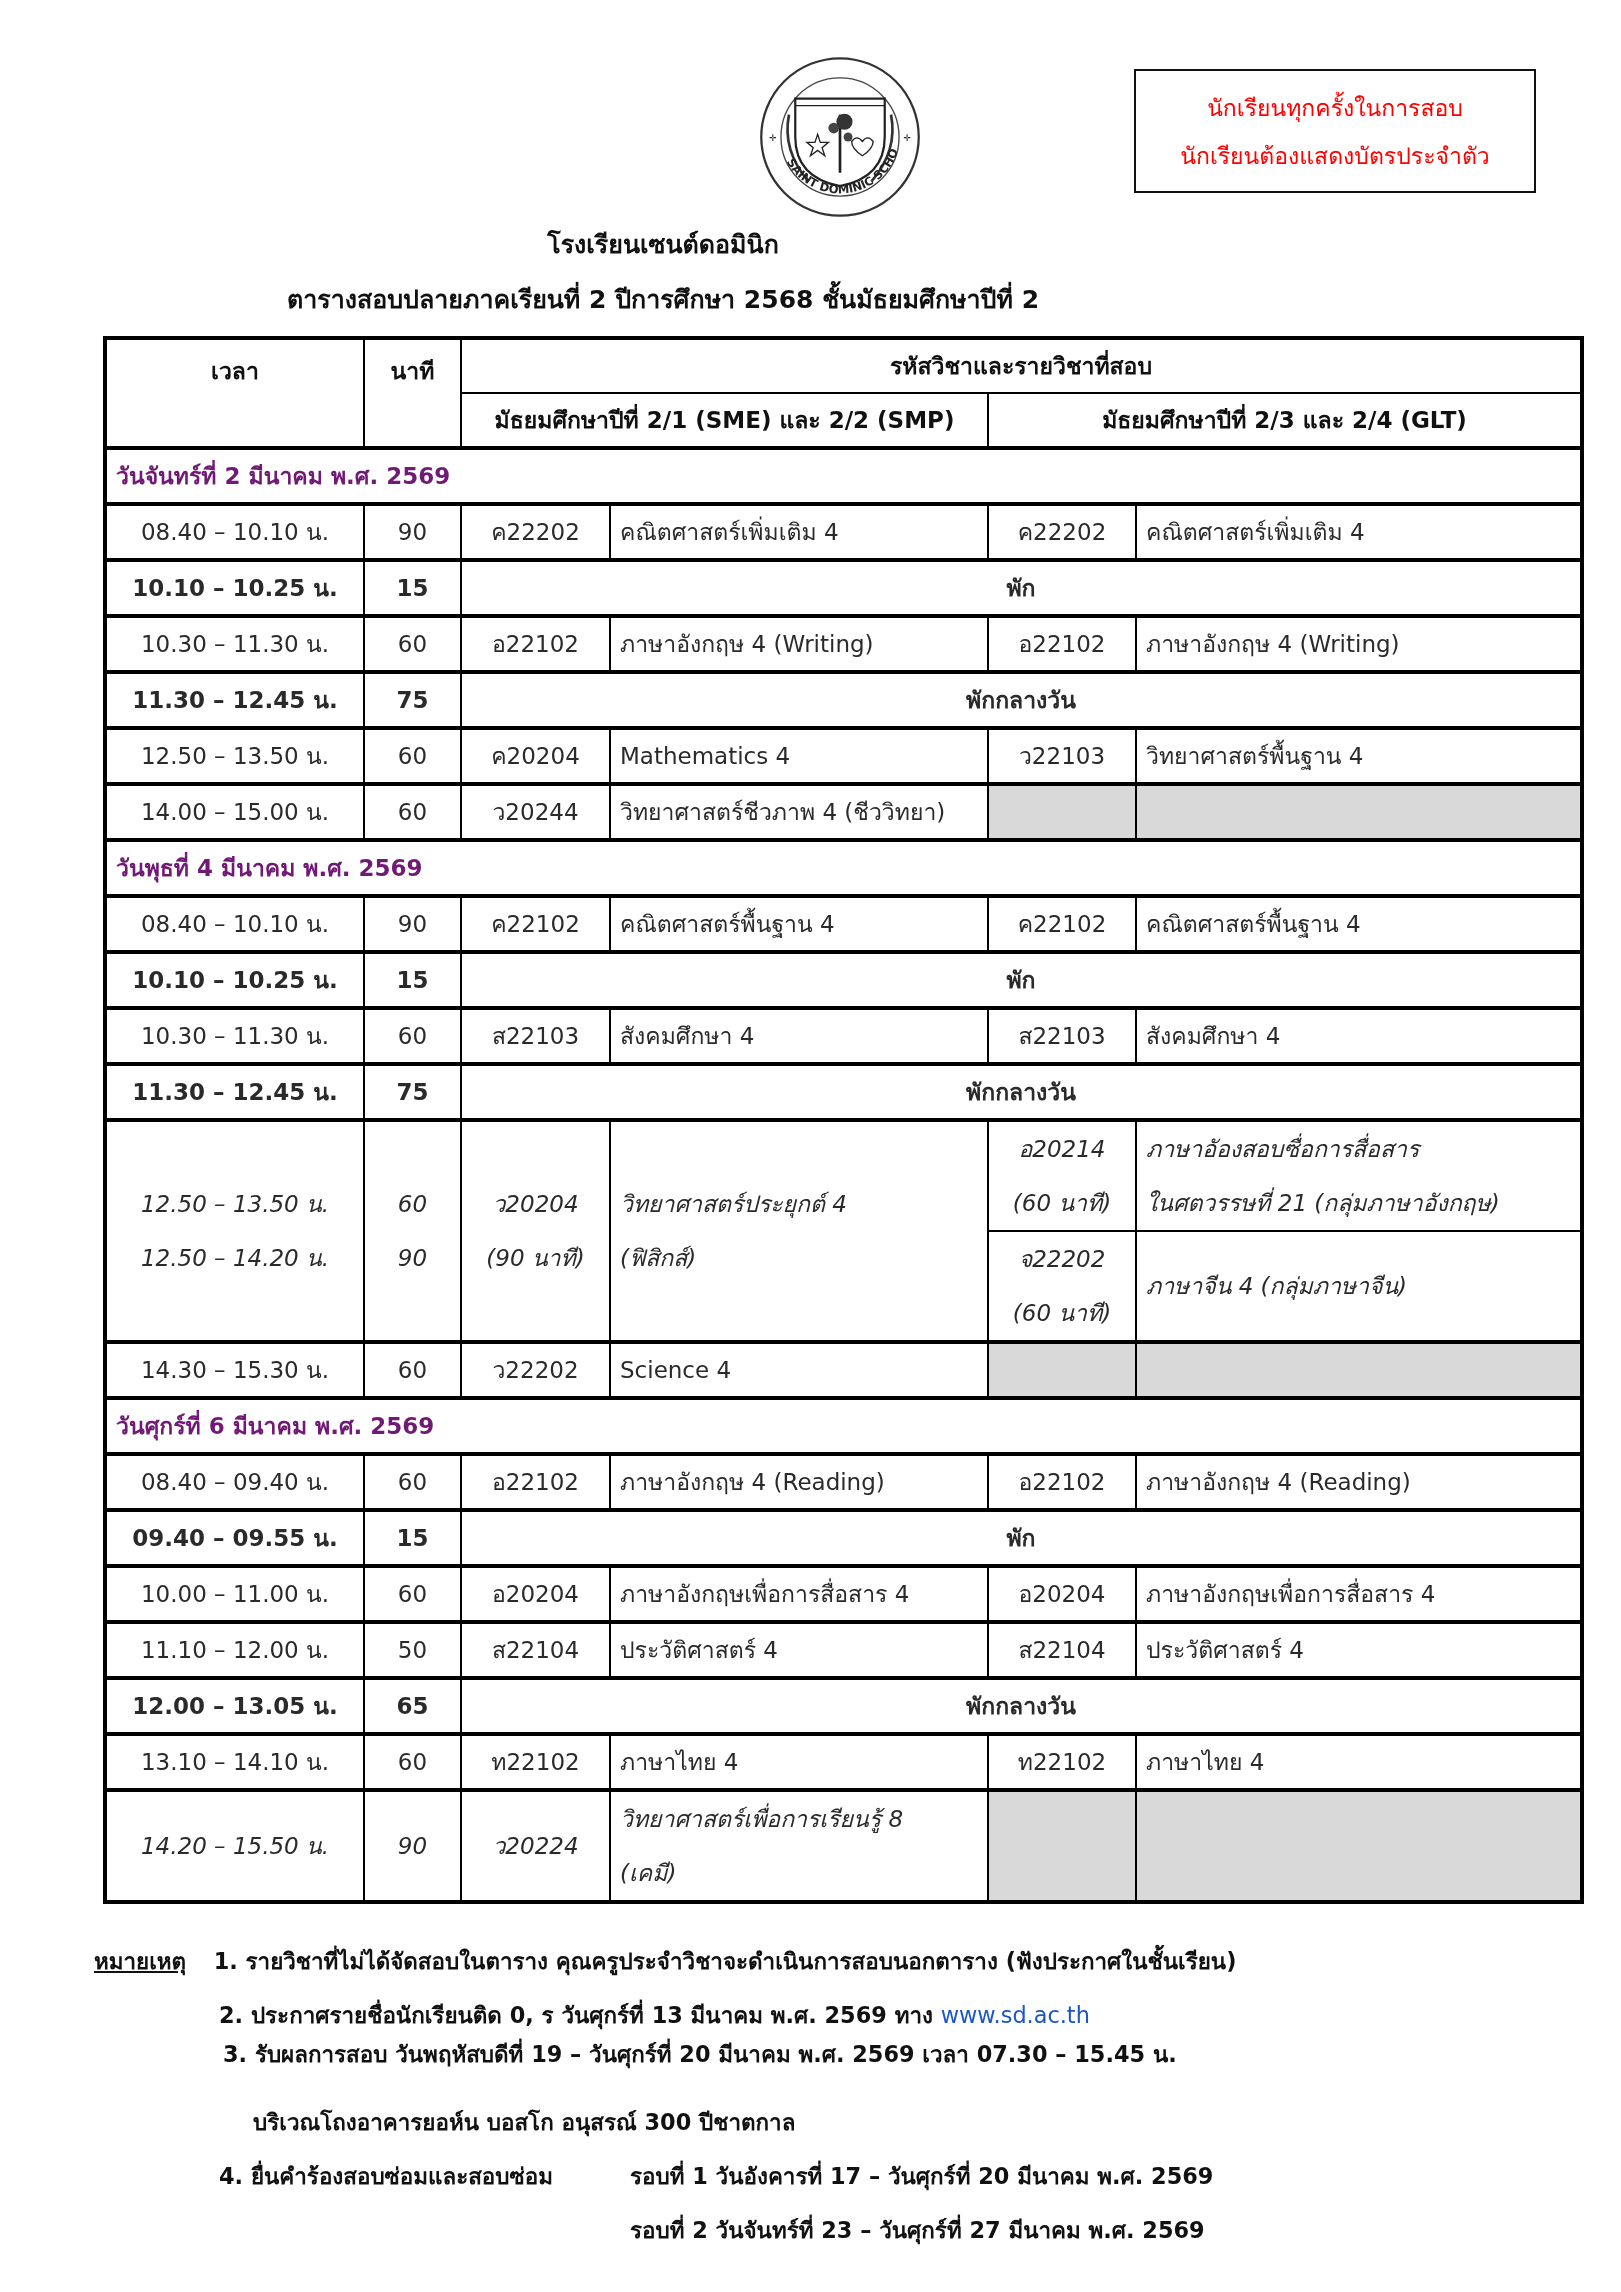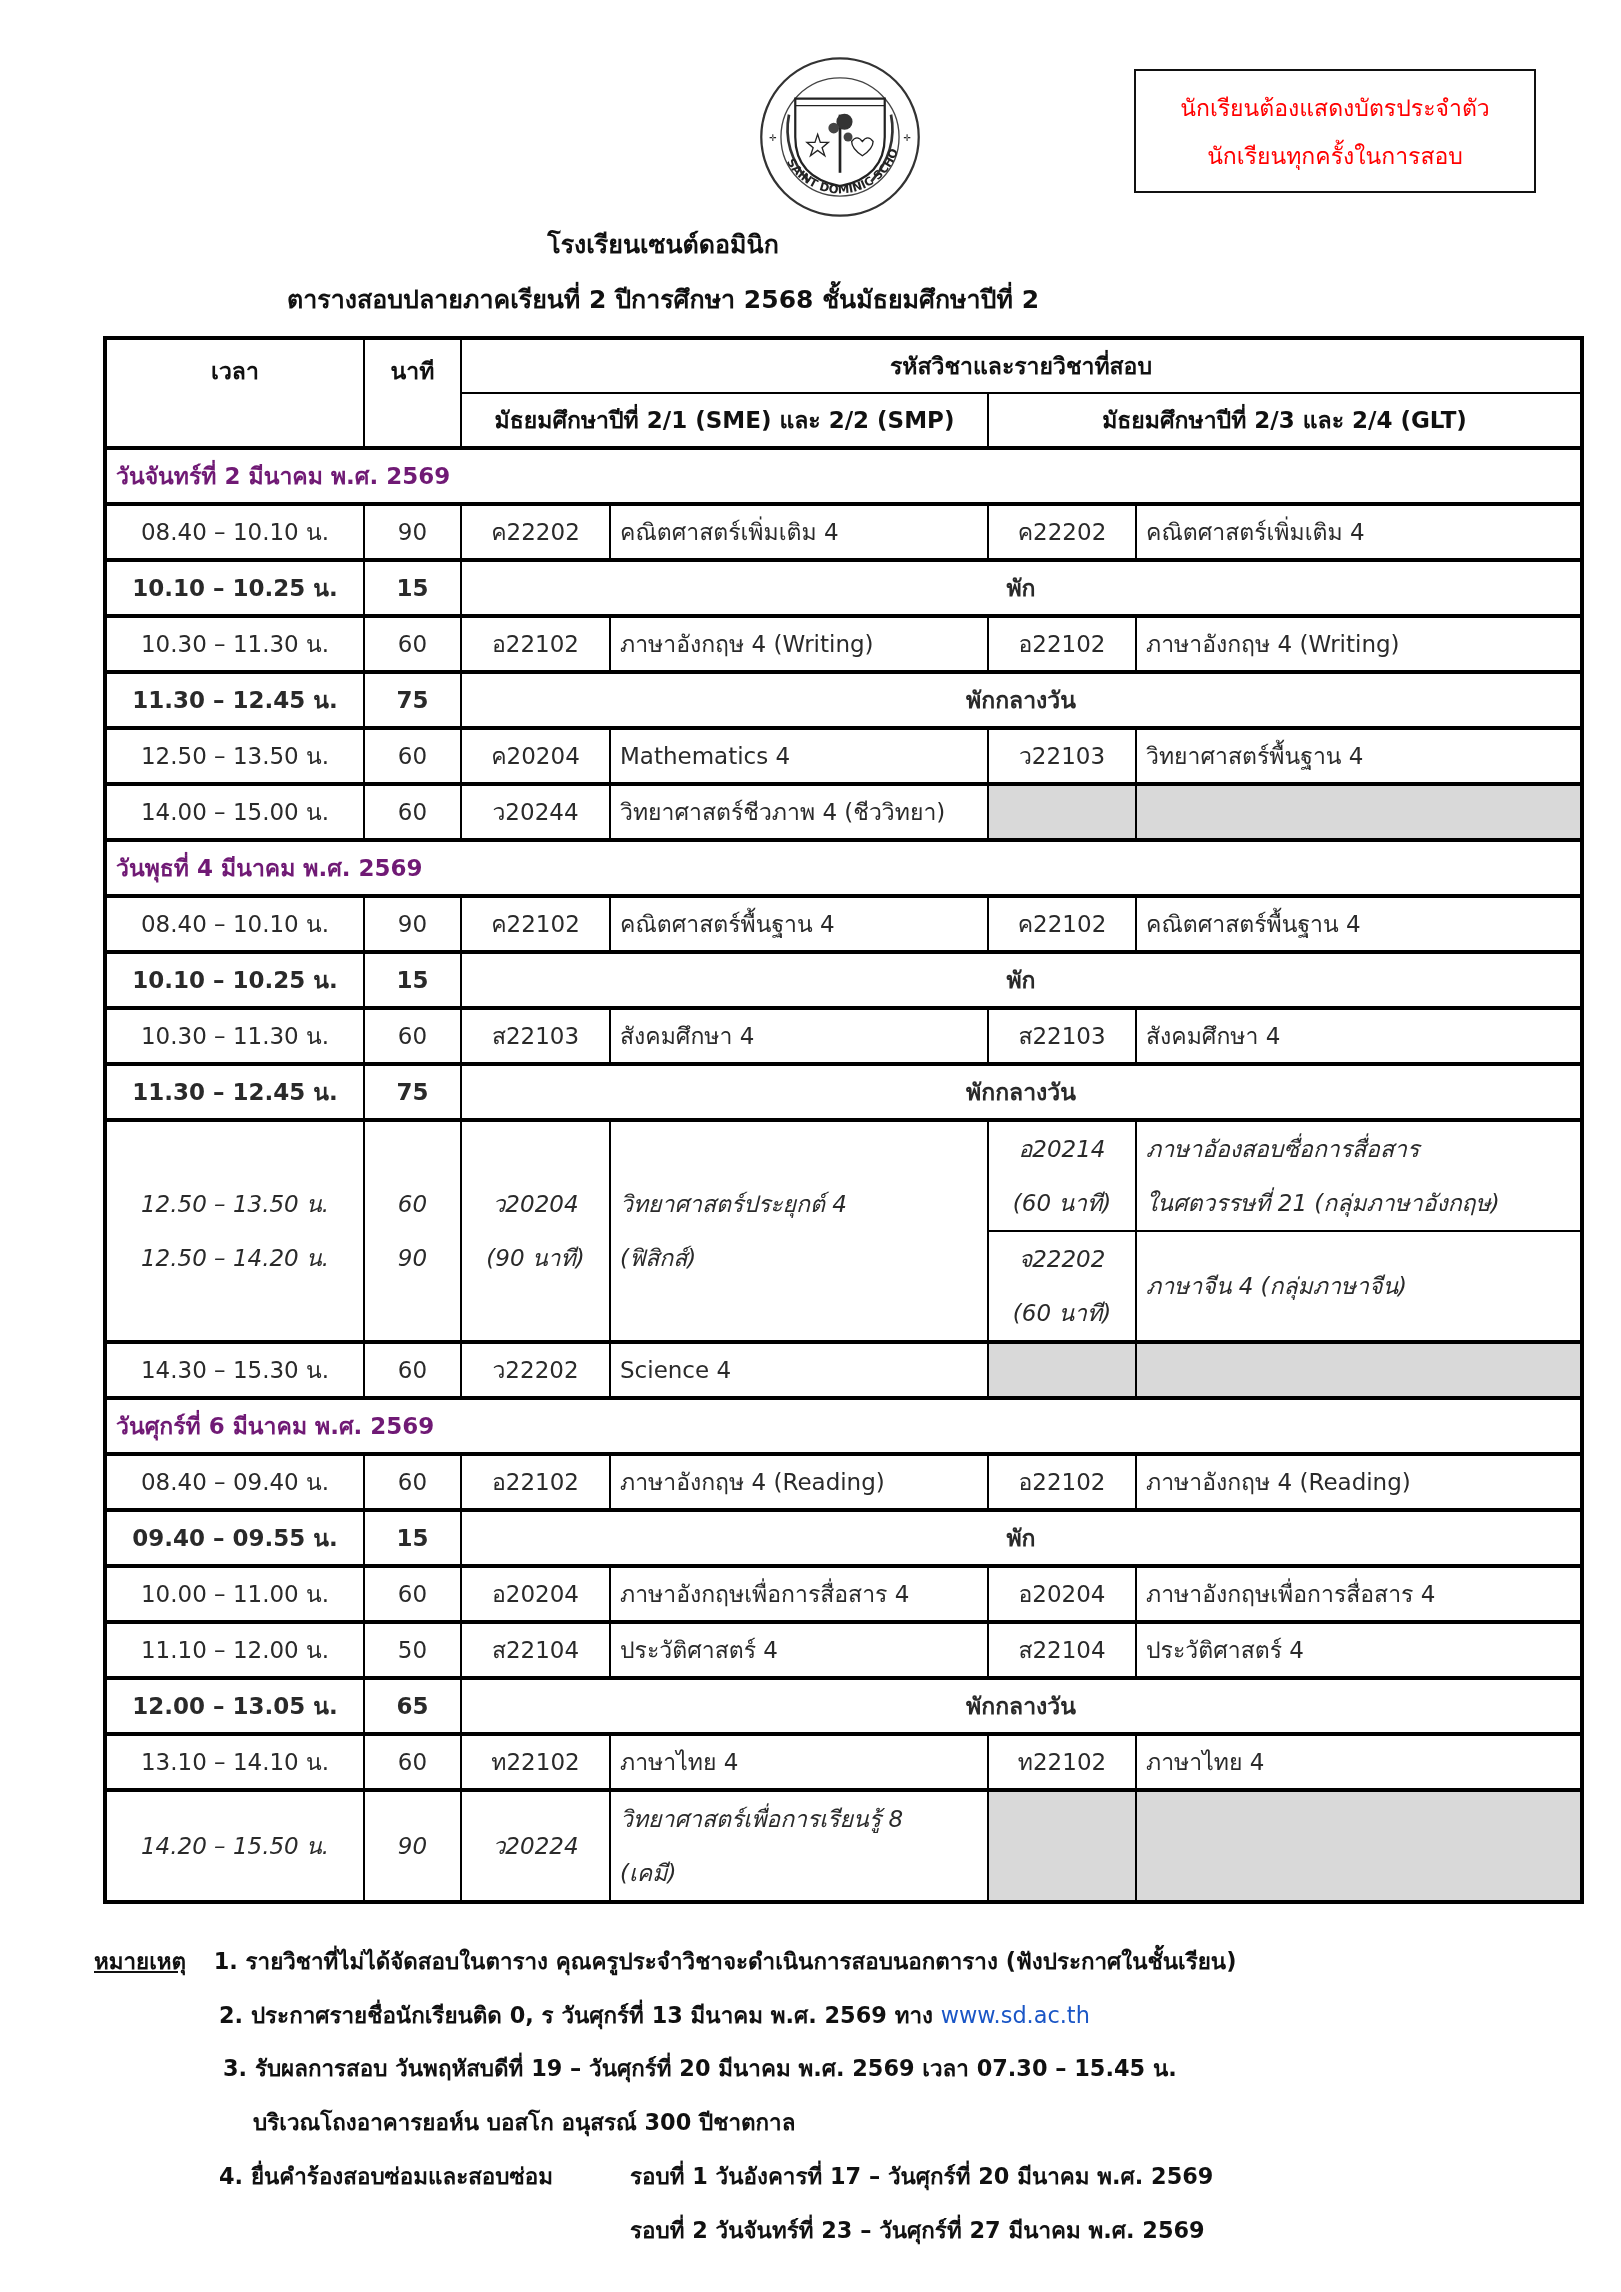--- a/index.html
+++ b/index.html
@@ -51,22 +51,22 @@
     <path d="M38 70 Q30 110 60 145" fill="none" stroke="#333" stroke-width="3"></path>
     <path d="M152 70 Q160 110 130 145" fill="none" stroke="#333" stroke-width="3"></path>
     <text x="16" y="100" font-size="10" fill="#222" font-family="DejaVu Sans, sans-serif">✛</text>
     <text x="166" y="100" font-size="10" fill="#222" font-family="DejaVu Sans, sans-serif">✛</text>
     <path id="arcB" d="M30 110 A68 68 0 0 0 160 110" fill="none"></path>
     <text font-size="13" font-weight="bold" fill="#222" font-family="DejaVu Sans, sans-serif"><textPath href="#arcB" startOffset="8%">SAINT DOMINIC SCHOOL</textPath></text>
   </svg>
 </div>
 
 <div class="notice-box">
+  <div>นักเรียนทุกครั้งในการสอบ</div>
   <div>นักเรียนต้องแสดงบัตรประจำตัว</div>
-  <div>นักเรียนทุกครั้งในการสอบ</div>
 </div>
 
 <div class="title title1">โรงเรียนเซนต์ดอมินิก</div>
 <div class="title title2">ตารางสอบปลายภาคเรียนที่ 2 ปีการศึกษา 2568 ชั้นมัธยมศึกษาปีที่ 2</div>
 
 <table class="exam">
   <colgroup>
     <col style="width:259px">
       <col style="width:97px">
       <col style="width:149px">
@@ -262,19 +262,19 @@
 
 <div class="notes">
   <div class="note-row" style="left:0;top:0">
     <span class="notes-label">หมายเหตุ</span>
     <span style="margin-left:19.7px">1. รายวิชาที่ไม่ได้จัดสอบในตาราง คุณครูประจำวิชาจะดำเนินการสอบนอกตาราง (ฟังประกาศในชั้นเรียน)</span>
   </div>
   <div class="note-row" style="left:125px;top:54px">
     <span>2. ประกาศรายชื่อนักเรียนติด 0, ร วันศุกร์ที่ 13 มีนาคม พ.ศ. 2569 ทาง</span>
     <span class="link">www.sd.ac.th</span>
   </div>
-  <div class="note-row" style="left:129px;top:107px">3. รับผลการสอบ วันพฤหัสบดีที่ 19 – วันศุกร์ที่ 20 มีนาคม พ.ศ. 2569 เวลา 07.30 – 15.45 น.</div>
+  <div class="note-row" style="left:129px;top:93px">3. รับผลการสอบ วันพฤหัสบดีที่ 19 – วันศุกร์ที่ 20 มีนาคม พ.ศ. 2569 เวลา 07.30 – 15.45 น.</div>
   <div class="note-row" style="left:159px;top:161px">บริเวณโถงอาคารยอห์น บอสโก อนุสรณ์ 300 ปีชาตกาล</div>
   <div class="note-row" style="left:125px;top:215px">4. ยื่นคำร้องสอบซ่อมและสอบซ่อม</div>
   <div class="note-row" style="left:536px;top:215px">รอบที่ 1 วันอังคารที่ 17 – วันศุกร์ที่ 20 มีนาคม พ.ศ. 2569</div>
   <div class="note-row" style="left:536px;top:269px">รอบที่ 2 วันจันทร์ที่ 23 – วันศุกร์ที่ 27 มีนาคม พ.ศ. 2569</div>
 </div>
 
 
 </body></html>

